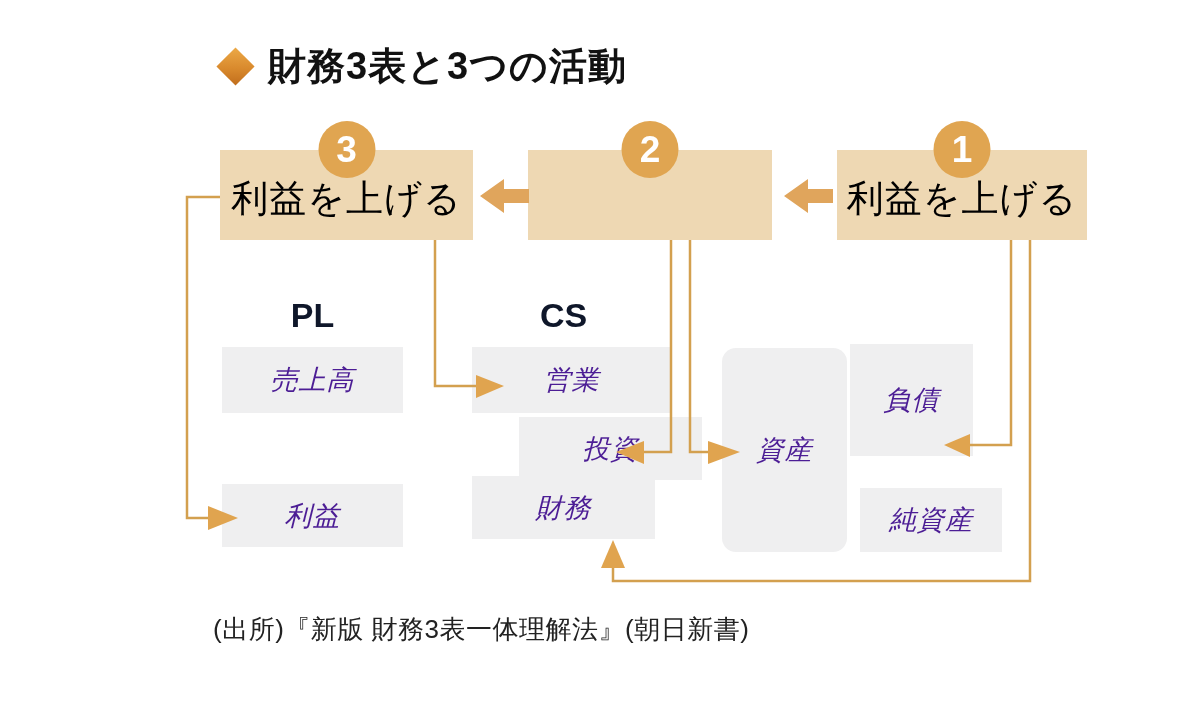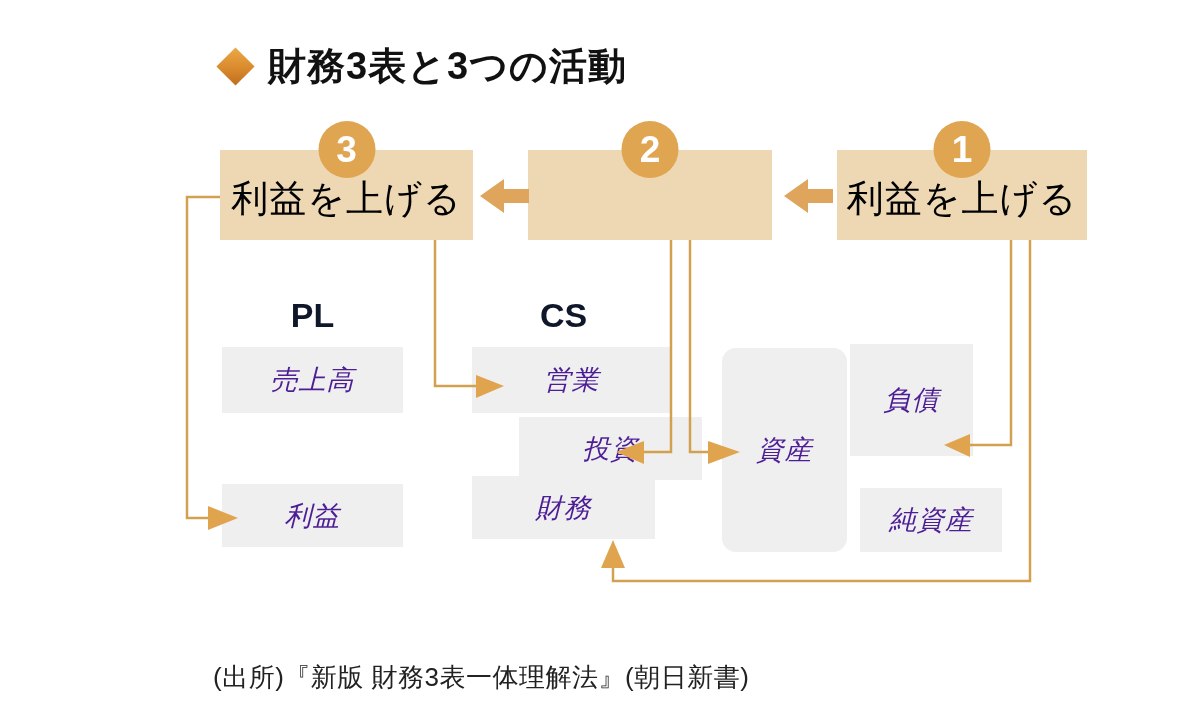--- a/index.html
+++ b/index.html
@@ -132,21 +132,20 @@
   .blockarrow { fill: #e0a55c; stroke: none; }
 
   
   .source {
     position: absolute;
     left: 213px; top: 612px;
     font-size: 26px;
     letter-spacing: 0.5px;
     color: #222222;
     white-space: nowrap;
-    margin-top: 48px;
   }
 </style>
 </head>
 <body>
 
 <div class="canvas">
 
   <div class="title-row">
     <span class="diamond"></span>
     <h1 class="fig-title">財務3表と3つの活動</h1>

